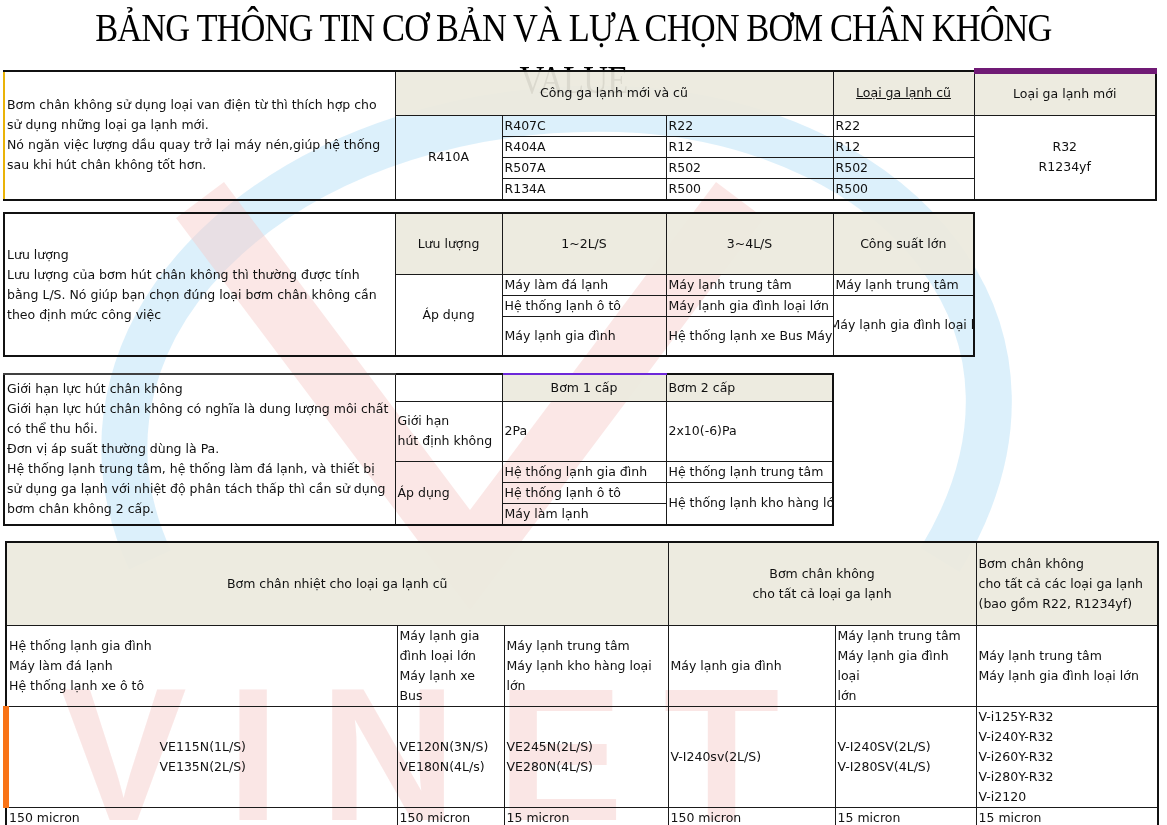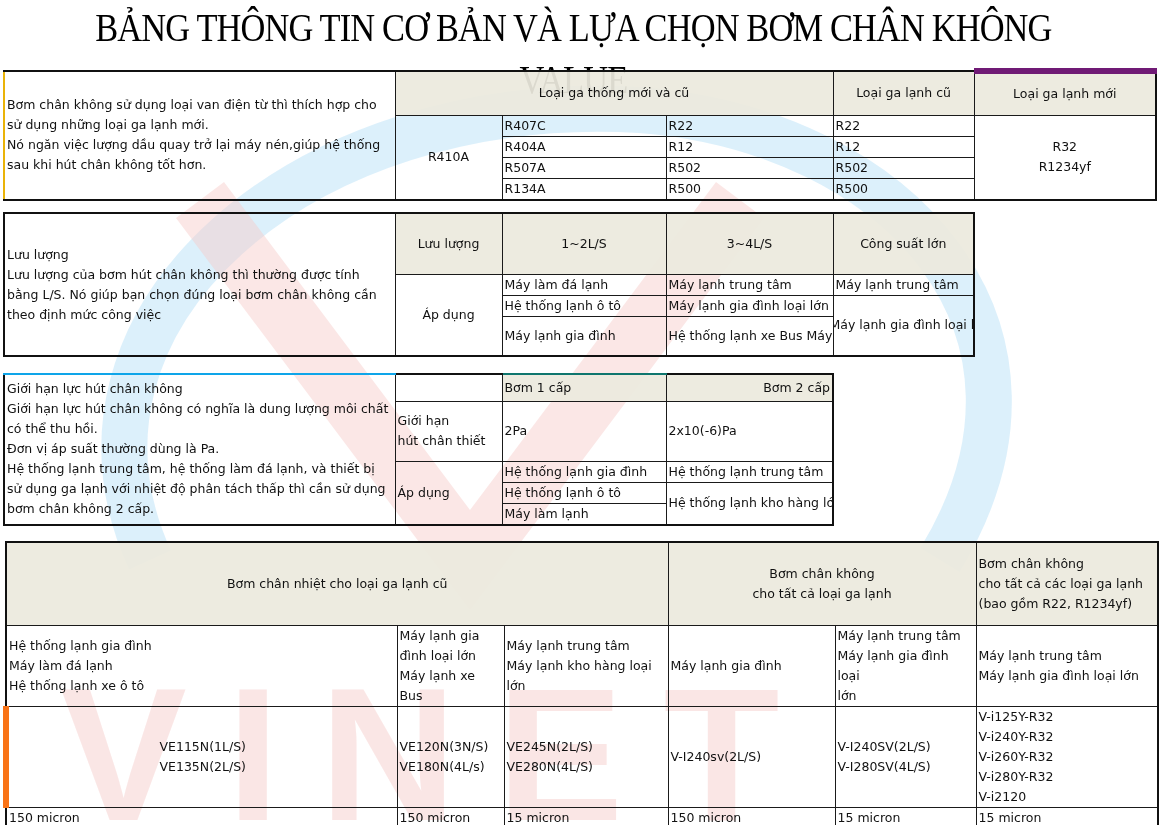--- a/index.html
+++ b/index.html
@@ -42,22 +42,22 @@
       <col style="width:107px">
       <col style="width:164px">
       <col style="width:167px">
       <col style="width:141px">
       <col style="width:182px">
   </colgroup>
   <tbody>
       <tr style="height:44px">
     <td rowspan="5" style="border-left:2px solid #eab308;border-top:2px solid #111;border-bottom:2px solid #111;">Bơm chân không sử dụng loại van điện từ thì thích hợp cho sử dụng những loại ga lạnh mới.
 Nó ngăn việc lượng dầu quay trở lại máy nén,giúp hệ thống sau khi hút chân không tốt hơn.</td>
-    <td colspan="3" class="hdr c" style="border-top:2px solid #111;">Loại ga thống mới và cũ</td>
-    <td class="hdr c" style="border-top:2px solid #111;">Loại ga lạnh cũ</td>
+    <td colspan="3" class="hdr c" style="border-top:2px solid #111;">Công ga lạnh mới và cũ</td>
+    <td class="hdr c" style="border-top:2px solid #111;text-decoration:underline;">Loại ga lạnh cũ</td>
     <td class="hdr c" style="border-top:6px solid #701a75;border-right:2px solid #111;margin-left:45px;">Loại ga lạnh mới</td>
   </tr>
   <tr style="height:19px">
     <td rowspan="4" class="c" style="border-bottom:2px solid #111;">R410A</td>
     <td>R407C</td>
     <td>R22</td>
     <td>R22</td>
     <td rowspan="4" class="c" style="border-right:2px solid #111;border-bottom:2px solid #111;">R32
 R1234yf</td>
   </tr>
@@ -117,31 +117,31 @@
 
 <table style="left:3px; top:373px; width:829px;">
   <colgroup>
     <col style="width:391px">
       <col style="width:107px">
       <col style="width:164px">
       <col style="width:167px">
   </colgroup>
   <tbody>
       <tr style="height:27px">
-    <td rowspan="5" style="border-left:2px solid #111;border-top:2px solid #0ea5e9;border-bottom:2px solid #111;margin-left:37px;">Giới hạn lực hút chân không
+    <td rowspan="5" style="border-left:2px solid #111;border-top:2px solid #404040;border-bottom:2px solid #111;margin-left:37px;">Giới hạn lực hút chân không
 Giới hạn lực hút chân không có nghĩa là dung lượng môi chất có thể thu hồi.
 Đơn vị áp suất thường dùng là Pa.
 Hệ thống lạnh trung tâm, hệ thống làm đá lạnh, và thiết bị sử dụng ga lạnh với nhiệt độ phân tách thấp thì cần sử dụng bơm chân không 2 cấp.</td>
     <td style="border-top:2px solid #111;"></td>
-    <td class="hdr" style="border-top:2px solid #0f766e;">Bơm 1 cấp</td>
-    <td class="hdr" style="border-top:2px solid #111;border-right:2px solid #111;text-align:right;">Bơm 2 cấp</td>
+    <td class="hdr" style="border-top:2px solid #6d28d9;text-align:center;">Bơm 1 cấp</td>
+    <td class="hdr" style="border-top:2px solid #111;border-right:2px solid #111;">Bơm 2 cấp</td>
   </tr>
   <tr style="height:60px">
     <td>Giới hạn
- hút chân thiết</td>
+ hút định không</td>
     <td>2Pa</td>
     <td style="border-right:2px solid #111;">2x10(-6)Pa</td>
   </tr>
   <tr style="height:19px">
     <td rowspan="3" style="border-bottom:2px solid #111;">Áp dụng</td>
     <td class="nw">Hệ thống lạnh gia đình</td>
     <td class="nw" style="border-right:2px solid #111;margin-left:45px;">Hệ thống lạnh trung tâm</td>
   </tr>
   <tr style="height:19px">
     <td class="nw">Hệ thống lạnh ô tô</td>

